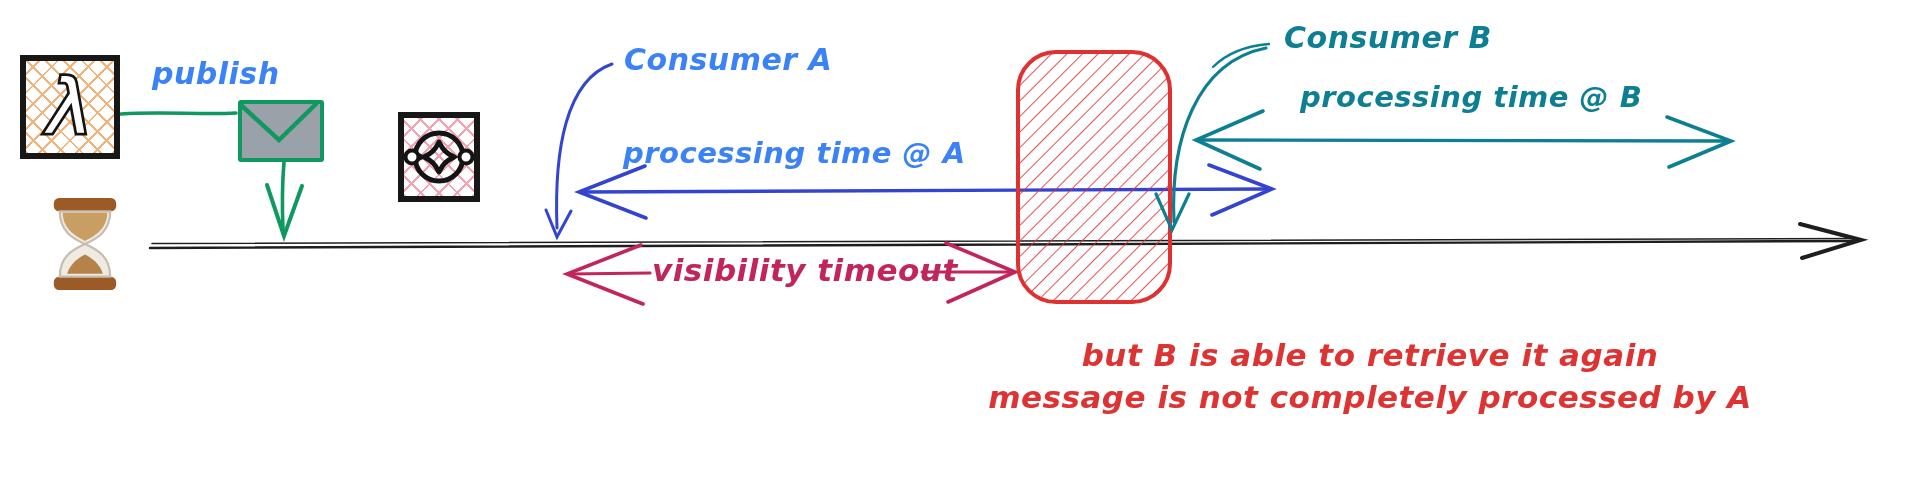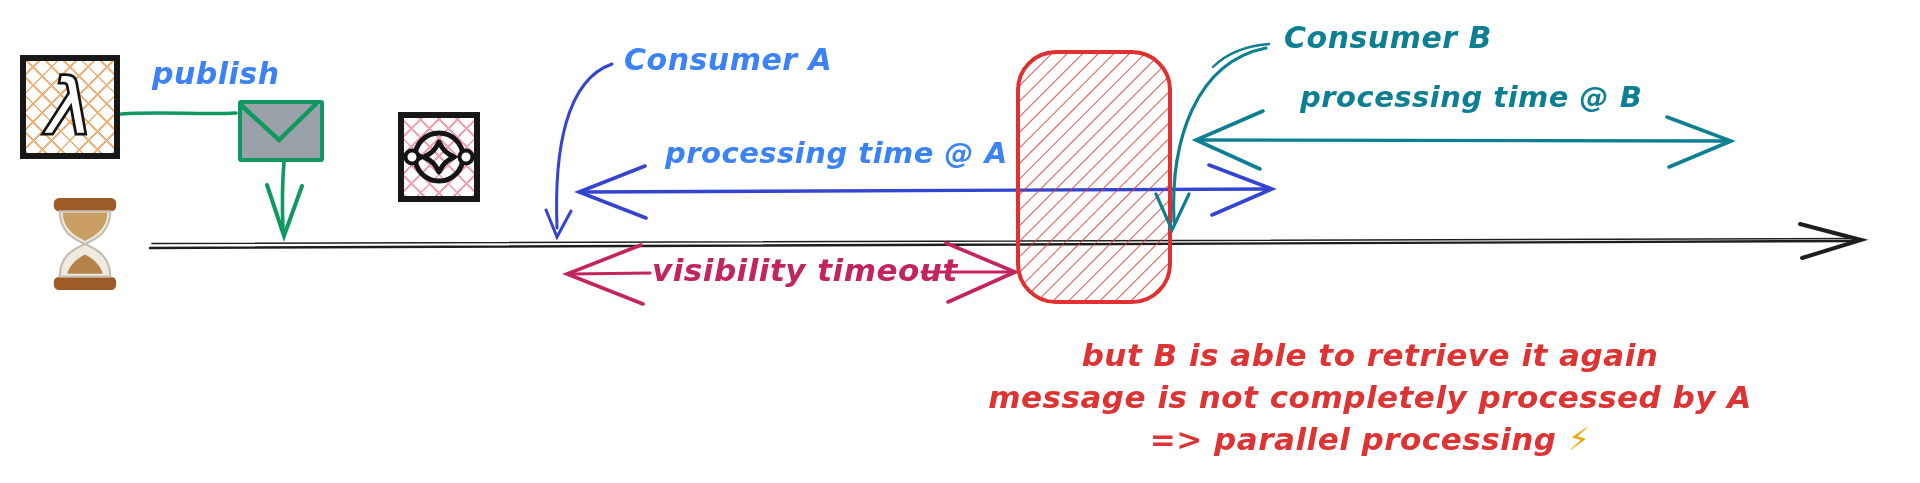--- a/index.html
+++ b/index.html
@@ -121,30 +121,26 @@
       <path d="M35 24 C39 32 42 35 50 39 C42 43 39 46 35 54 C31 46 28 43 20 39 C28 35 31 32 35 24 Z" fill="none" stroke="#141414" stroke-width="5" stroke-linejoin="round"></path>
       <path d="M15 35 L23 39 L15 43 Z" fill="#141414"></path>
       <path d="M47 35 L55 39 L47 43 Z" fill="#141414"></path>
     </svg>
   </div>
 
   <div class="hand green" style="left:152px;top:56px;font-size:30px;">publish</div>
 
   <div class="hand blue" style="left:624px;top:42px;font-size:30px;">Consumer A</div>
 
-  <div class="hand blue" style="left:665px;top:136px;font-size:29px;">processing time @ A</div>
+  <div class="hand blue" style="left:623px;top:136px;font-size:29px;">processing time @ A</div>
 
   <div class="hand teal" style="left:1284px;top:20px;font-size:30px;">Consumer B</div>
 
   <div class="hand teal" style="left:1300px;top:80px;font-size:29px;">processing time @ B</div>
 
   <div class="hand crimson" style="left:652px;top:252px;font-size:31px;">visibility timeout</div>
 
   <div id="note">
     <div>but B is able to retrieve it again</div>
     <div>message is not completely processed by A</div>
-    <div>
-      <span>=&gt; parallel processing</span>
-      <span class="bolt">⚡</span>
-    </div>
   </div>
 
 </div>
 
 </body></html>

